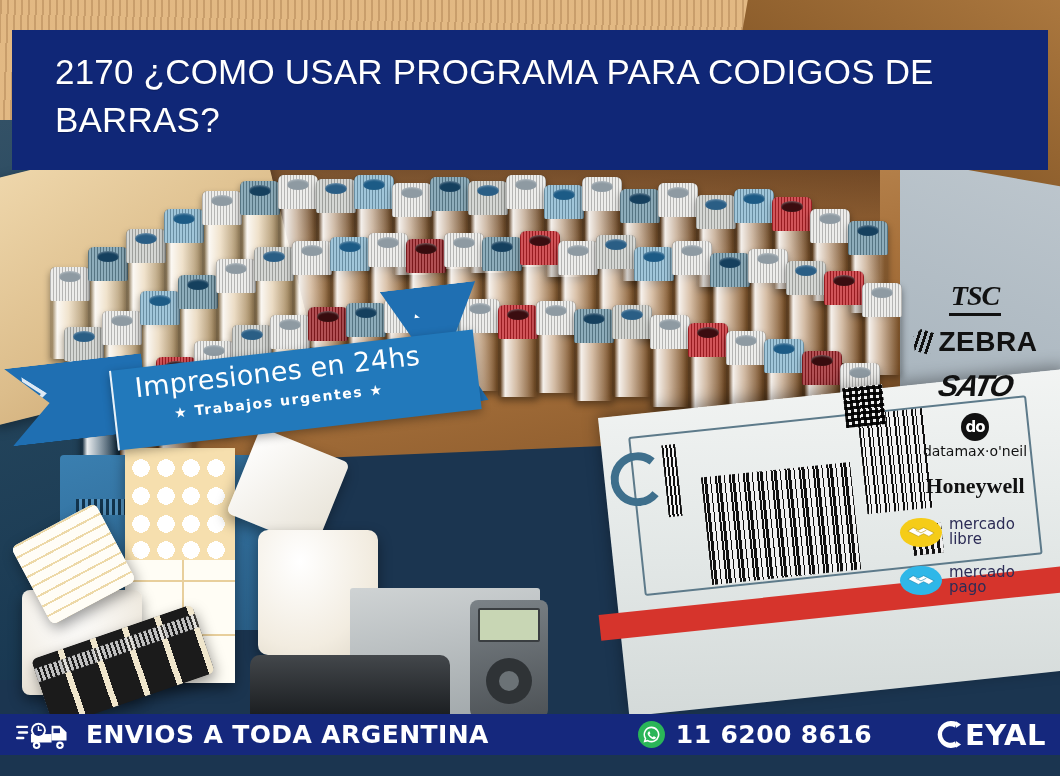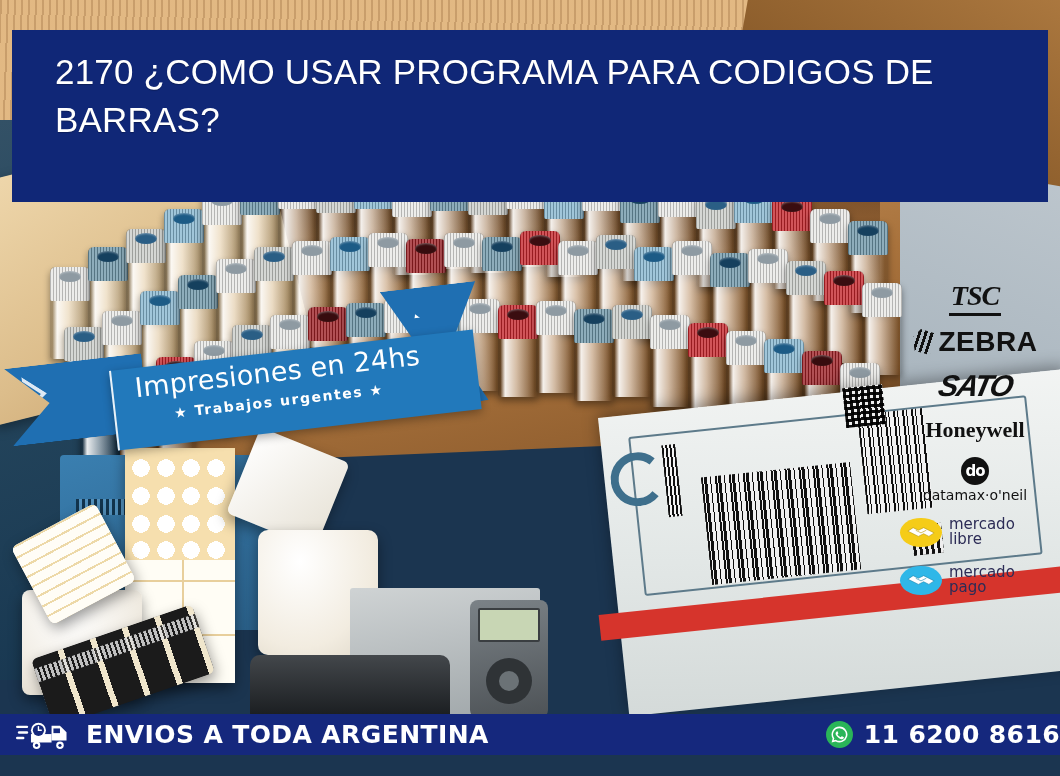--- a/index.html
+++ b/index.html
@@ -223,21 +223,21 @@
   .ml-row{ display:flex; align-items:center; gap:7px; height:48px; }
   .ml-badge{ width:42px; height:29px; border-radius:50%; display:flex; align-items:center; justify-content:center; }
   .ml-libre{ background:#f5cc18; }
   .ml-pago{ background:#2fb7e8; }
   .hands{ width:30px; height:14px; }
   .ml-txt{ font-size:15px; line-height:15px; color:#2c2c56; font-weight:400;
      font-family:"DejaVu Sans", sans-serif; }
 
   
   .title-banner{
-    position:absolute; left:12px; top:30px; width:1036px; height:172px;
+    position:absolute; left:12px; top:30px; width:1036px; height:140px;
     background:#102777; z-index:20; padding:18px 0 0 43px;
   }
   .title-banner .txt{
     color:#ffffff; font-size:35px; line-height:48px; font-weight:400;
     letter-spacing:.2px; font-family:"Liberation Sans", sans-serif;
     text-shadow:0 1px 1px rgba(0,0,0,.25);
   }
 
   
   .bottom-bar{
@@ -594,27 +594,27 @@
 
     <div class="brand brand-zebra">
       <span class="zebra-mark"></span>
       <span>ZEBRA</span>
     </div>
 
     <div class="brand">
       <span class="brand-sato">SATO</span>
     </div>
 
-    <div class="brand">
-      <span class="brand-honey">Honeywell</span>
-    </div>
-
     <div class="brand brand-dm">
       <span class="dm-circle">do</span>
       <span class="dm-text">datamax·o'neil</span>
+    </div>
+
+    <div class="brand">
+      <span class="brand-honey">Honeywell</span>
     </div>
 
     <div class="ml-row">
       <span class="ml-badge ml-libre">
         <svg class="hands" viewBox="0 0 32 16">
           <path d="M1 7 L7 3 L13 6 L19 3 L25 6 L31 9 L25 13 L19 10 L13 13 L7 10 Z" fill="#fff" stroke="#b8980c" stroke-width="0.7"></path>
           <path d="M10 6 L16 9 L22 6" fill="none" stroke="#b8980c" stroke-width="0.7"></path>
         </svg>
       </span>
       <span class="ml-txt">
@@ -669,15 +669,23 @@
 
     <div class="bb-wa">
       <span class="wa-icon">
         <svg width="19" height="19" viewBox="0 0 24 24">
           <path fill="#ffffff" d="M12 2a10 10 0 0 0-8.6 15.1L2 22l5.1-1.3A10 10 0 1 0 12 2zm0 2a8 8 0 1 1-4.2 14.8l-.4-.2-2.6.7.7-2.5-.3-.4A8 8 0 0 1 12 4zm-3.3 4.3c-.2 0-.5.1-.7.4-.3.3-.9.9-.9 2.1 0 1.3.9 2.5 1 2.6.2.2 1.8 2.9 4.4 3.9 2.2.8 2.6.7 3.1.6.5-.1 1.5-.6 1.7-1.2.2-.6.2-1.1.2-1.2-.1-.1-.3-.2-.5-.3l-1.8-.9c-.3-.1-.5-.1-.7.1l-.7.9c-.1.2-.3.2-.5.1-.3-.1-1.2-.4-2.2-1.4-.8-.7-1.3-1.6-1.5-1.8-.1-.3 0-.4.1-.5l.5-.6c.1-.2.2-.3.3-.5 0-.2 0-.4-.1-.5l-.8-1.9c-.2-.5-.4-.4-.6-.4z"></path>
         </svg>
       </span>
       <span class="bb-phone">11 6200 8616</span>
     </div>
 
+    <div class="bb-logo">
+      <svg class="c-mark" viewBox="0 0 32 32">
+        <path fill="#ffffff" d="M22 3.5A14 14 0 1 0 22 28.5 l-2.6-5.2a8.6 8.6 0 1 1 0-14.6z"></path>
+        <path fill="#ffffff" d="M20.5 2.2 l5.4 3.6 -5.4 3.6z"></path>
+        <path fill="#ffffff" d="M20.5 22.6 l5.4 3.6 -5.4 3.6z"></path>
+      </svg>
+      <span class="eyal">EYAL</span>
+    </div>
   </div>
 
 </div>
 
 </body></html>

